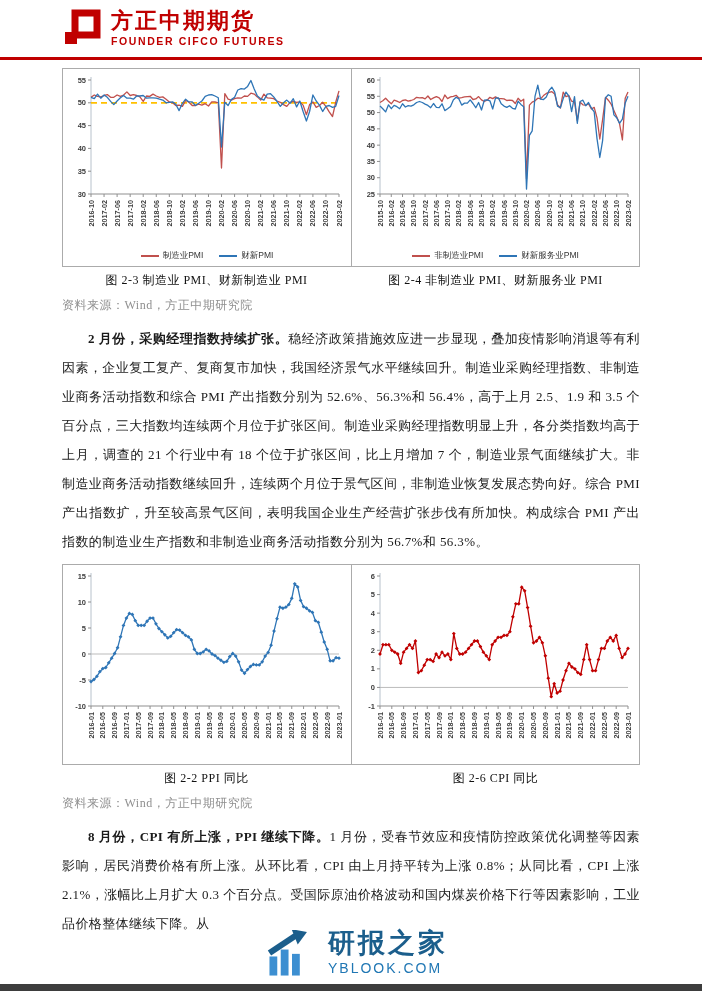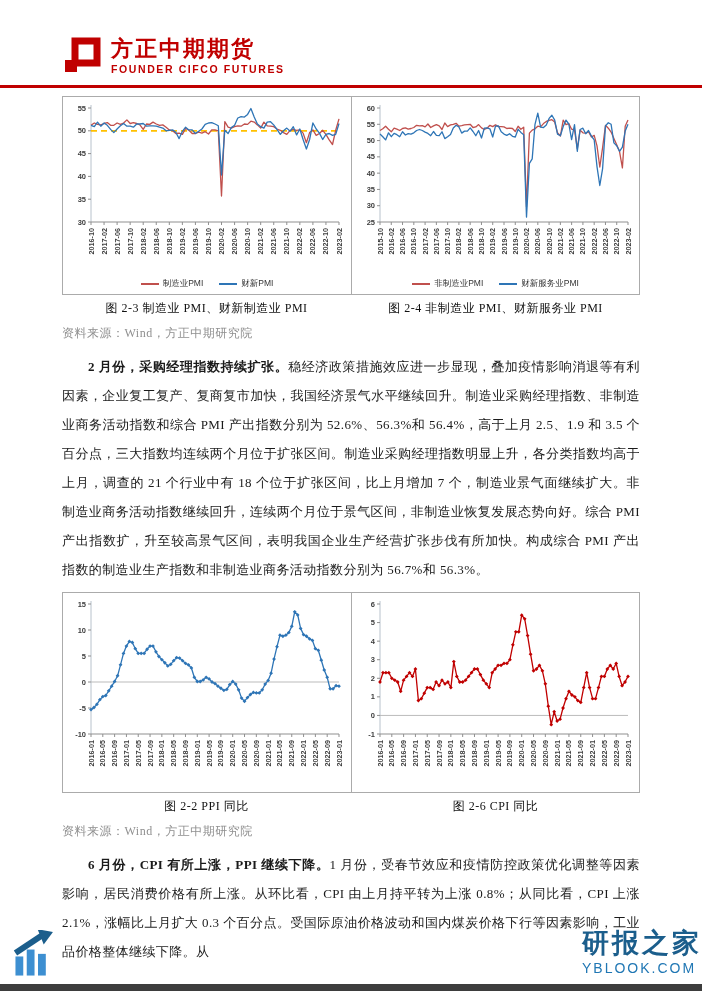--- a/index.html
+++ b/index.html
@@ -1,19 +1,19 @@
 <!DOCTYPE html>
 <html><head>
 <meta charset="utf-8">
 <style>
   html,body{margin:0;padding:0;background:#e9e9e9;}
   .page{position:relative;width:702px;height:991px;margin:0 auto;background:#ffffff;
         font-family:"Liberation Serif","DejaVu Serif",serif;color:#1a1a1a;overflow:hidden;}
   
-  .header{padding:36px 0 0 62px;}
+  .header{padding:8px 0 0 62px;}
   .brand{display:flex;align-items:center;gap:9px;}
   .brand-icon{width:40px;height:40px;flex:0 0 auto;}
   .brand-cn{color:#c00000;font-weight:bold;font-size:22px;letter-spacing:2px;
             font-family:"Liberation Sans","DejaVu Sans",sans-serif;line-height:1.1;}
   .brand-en{color:#c00000;font-weight:bold;font-size:10.5px;letter-spacing:1.6px;
             font-family:"Liberation Sans","DejaVu Sans",sans-serif;margin-top:2px;}
   .red-rule{height:3px;background:#c00000;margin-top:9px;}
   
   .content{padding:0 62px;}
   .fig-box{display:flex;border:1px solid #ababab;margin-top:8px;background:#fff;}
@@ -27,21 +27,21 @@
   .captions .cap{width:50%;text-align:center;font-size:12px;color:#111;letter-spacing:.5px;}
   .source{font-size:12px;color:#8f8f8f;margin-top:8px;letter-spacing:.5px;}
   .body-text{font-size:13px;line-height:29px;text-align:justify;text-indent:2em;
              margin:10px 0 4px 0;letter-spacing:.4px;}
   .body-text b{letter-spacing:.4px;}
   
   .footer{position:absolute;left:74px;right:86px;top:906px;display:flex;
           justify-content:space-between;font-size:10.5px;color:#222;}
   
   .watermark{position:absolute;left:12px;right:0;top:930px;display:flex;
-             justify-content:space-between;align-items:center;gap:10px;}
+             justify-content:center;align-items:center;gap:10px;}
   .wm-icon{width:52px;height:46px;}
   .wm-title{color:#1b5e8c;font-weight:bold;font-size:27px;letter-spacing:3px;
             font-family:"Liberation Sans","DejaVu Sans",sans-serif;line-height:1;}
   .wm-site{color:#2077b4;font-weight:normal;font-size:14px;letter-spacing:2px;
            font-family:"Liberation Sans","DejaVu Sans",sans-serif;margin-top:3px;}
   .bottom-bar{position:absolute;left:0;bottom:0;width:100%;height:7px;background:#3d3d3d;}
   svg text{font-family:"Liberation Sans","DejaVu Sans",sans-serif;}
 </style>
 </head>
 <body>
@@ -518,21 +518,21 @@
             <path d="M271.04761904761904 82.1 L272.947619047619 84 L271.04761904761904 85.9 L269.14761904761906 84 Z" fill="#c00000"></path>
             <path d="M274 76.52857142857142 L275.9 78.42857142857143 L274 80.32857142857144 L272.1 78.42857142857143 Z" fill="#c00000"></path>
           </svg></div>
     </div>
     <div class="captions">
       <div class="cap">图 2-2 PPI 同比</div>
       <div class="cap">图 2-6 CPI 同比</div>
     </div>
     <div class="source">资料来源：Wind，方正中期研究院</div>
 
-    <p class="body-text"><b>6 月份，CPI 有所上涨，PPI 继续下降。</b><span>1 月份，受春节效应和疫情防控政策优化调整等因素影响，居民消费价格有所上涨。从环比看，CPI 由上月持平转为上涨 0.8%；从同比看，CPI 上涨 2.1%，涨幅比上月扩大 0.3 个百分点。受国际原油价格波动和国内煤炭价格下行等因素影响，工业品价格整体继续下降。从</span></p>
+    <p class="body-text"><b>8 月份，CPI 有所上涨，PPI 继续下降。</b><span>1 月份，受春节效应和疫情防控政策优化调整等因素影响，居民消费价格有所上涨。从环比看，CPI 由上月持平转为上涨 0.8%；从同比看，CPI 上涨 2.1%，涨幅比上月扩大 0.3 个百分点。受国际原油价格波动和国内煤炭价格下行等因素影响，工业品价格整体继续下降。从</span></p>
 
   </div>
 
 
   <div class="watermark">
     <svg class="wm-icon" viewBox="0 0 60 52">
       <rect x="4" y="30" width="9" height="22" fill="#3d8fd1"></rect>
       <rect x="17" y="22" width="9" height="30" fill="#3d8fd1"></rect>
       <rect x="30" y="27" width="9" height="25" fill="#3d8fd1"></rect>
       <path d="M4 26 L34 6" stroke="#1b5e8c" stroke-width="7" fill="none"></path>

